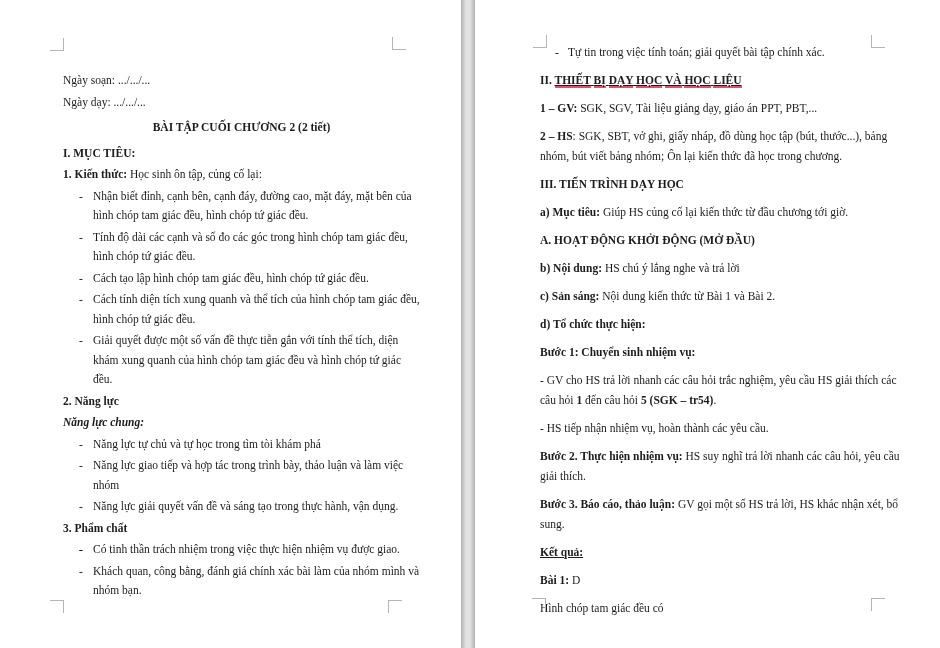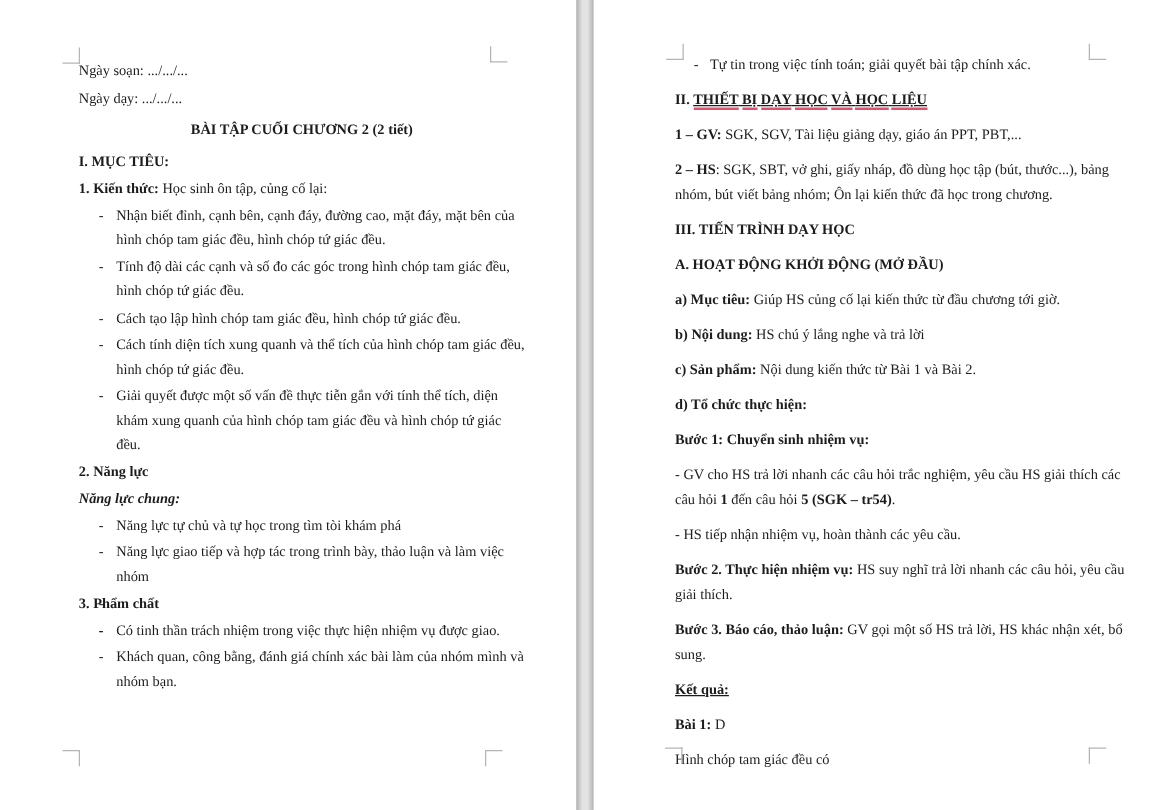--- a/index.html
+++ b/index.html
@@ -13,21 +13,21 @@
   .page{position:absolute;top:0;height:648px;background:var(--pagebg,#ffffff);}
   .page-left{left:0;width:461px;}
   .page-right{left:475px;width:465px;}
   .gap{
     position:absolute;top:0;left:461px;width:14px;height:648px;
     background:linear-gradient(to right,
       var(--gapedge,#b0b0b0) 0%, var(--gapcenter,#e3e3e3) 35%,
       var(--gapcenter,#e3e3e3) 65%, var(--gapedge,#b0b0b0) 100%);
   }
   .content{position:relative;font-size:11.5px;}
-  .content-left{padding:46px 41px 0 63px;line-height:19.5px;}
+  .content-left{padding:69px 41px 0 63px;line-height:19.5px;}
   .content-right{padding:34px 35px 0 65px;line-height:20px;}
   .content-left .para{margin:2px 0;}
   .content-right .para{margin:8px 0;}
   .para.tight{margin-top:0;}
   .para.title{text-align:center;font-weight:bold;margin-top:6px;margin-bottom:6px;}
   .b{font-weight:bold;}
   .i{font-style:italic;}
   .u{text-decoration:underline;}
   .spell{border-bottom:2px solid var(--spell,#e2506e);padding-bottom:0;}
   .bullet{position:relative;padding-left:30px;}
@@ -62,39 +62,39 @@
         <div class="para"><span class="b">1. Kiến thức:</span><span> Học sinh ôn tập, củng cố lại:</span></div>
         <div class="para bullet"><span class="dash">-</span><span>Nhận biết đỉnh, cạnh bên, cạnh đáy, đường cao, mặt đáy, mặt bên của hình chóp tam giác đều, hình chóp tứ giác đều.</span></div>
         <div class="para bullet"><span class="dash">-</span><span>Tính độ dài các cạnh và số đo các góc trong hình chóp tam giác đều, hình chóp tứ giác đều.</span></div>
         <div class="para bullet"><span class="dash">-</span><span>Cách tạo lập hình chóp tam giác đều, hình chóp tứ giác đều.</span></div>
         <div class="para bullet"><span class="dash">-</span><span>Cách tính diện tích xung quanh và thể tích của hình chóp tam giác đều, hình chóp tứ giác đều.</span></div>
         <div class="para bullet"><span class="dash">-</span><span>Giải quyết được một số vấn đề thực tiễn gắn với tính thể tích, diện khám xung quanh của hình chóp tam giác đều và hình chóp tứ giác đều.</span></div>
         <div class="para"><span class="b">2. Năng lực</span></div>
         <div class="para"><span class="b i">Năng lực chung:</span></div>
         <div class="para bullet"><span class="dash">-</span><span>Năng lực tự chủ và tự học trong tìm tòi khám phá</span></div>
         <div class="para bullet"><span class="dash">-</span><span>Năng lực giao tiếp và hợp tác trong trình bày, thảo luận và làm việc nhóm</span></div>
-        <div class="para bullet"><span class="dash">-</span></div>
+        <div class="para bullet"><span class="dash">-</span><span>Năng lực giải quyết vấn đề và sáng tạo trong thực hành, vận dụng.</span></div>
         <div class="para"><span class="b">3. Phẩm chất</span></div>
         <div class="para bullet"><span class="dash">-</span></div>
         <div class="para bullet"><span class="dash">-</span><span>Có tinh thần trách nhiệm trong việc thực hiện nhiệm vụ được giao.</span></div>
         <div class="para bullet"><span class="dash">-</span><span>Khách quan, công bằng, đánh giá chính xác bài làm của nhóm mình và nhóm bạn.</span></div>
       </div>
   </div>
   <div class="gap"></div>
   <div class="page page-right">
     <div class="content content-right">
         <div class="para bullet"><span class="dash">-</span><span>Tự tin trong việc tính toán; giải quyết bài tập chính xác.</span></div>
         <div class="para"><span class="b">II. </span><span class="b u"><span class="spell b">THIẾT</span> <span class="spell b">BỊ</span> <span class="spell b">DẠY</span> <span class="spell b">HỌC</span> <span class="spell b">VÀ</span> <span class="spell b">HỌC</span> <span class="spell b">LIỆU</span></span></div>
         <div class="para"><span class="b">1 – GV:</span><span>  SGK, SGV, Tài liệu giảng dạy, giáo án PPT, PBT,...</span></div>
         <div class="para"><span class="b">2 – HS</span><span>: SGK, SBT, vở ghi, giấy nháp, đồ dùng học tập (bút, thước...), bảng nhóm, bút viết bảng nhóm; Ôn lại kiến thức đã học trong chương.</span></div>
         <div class="para"><span class="b">III. TIẾN TRÌNH DẠY HỌC</span></div>
+        <div class="para"><span class="b">a) Mục tiêu:</span><span> Giúp HS củng cố lại kiến thức từ đầu chương tới giờ.</span></div>
         <div class="para"><span class="b">A. HOẠT ĐỘNG KHỞI ĐỘNG (MỞ ĐẦU)</span></div>
-        <div class="para"><span class="b">a) Mục tiêu:</span><span> Giúp HS củng cố lại kiến thức từ đầu chương tới giờ.</span></div>
         <div class="para"><span class="b">b) Nội dung:</span><span> HS chú ý lắng nghe và trả lời</span></div>
-        <div class="para"><span class="b">c) Sản phẩm:</span><span> Nội dung kiến thức từ Bài 1 và Bài 2.</span></div>
+        <div class="para"><span class="b">c) Sản sáng:</span><span> Nội dung kiến thức từ Bài 1 và Bài 2.</span></div>
         <div class="para"><span class="b">d) Tổ chức thực hiện:</span></div>
         <div class="para"><span class="b">Bước 1: Chuyển sinh nhiệm vụ:</span></div>
         <div class="para"><span>- GV cho HS trả lời nhanh các câu hỏi trắc nghiệm, yêu cầu HS giải thích các câu hỏi </span><span class="b">1</span><span> đến câu hỏi </span><span class="b">5 (SGK – tr54)</span><span>.</span></div>
         <div class="para"><span>- HS tiếp nhận nhiệm vụ, hoàn thành các yêu cầu.</span></div>
         <div class="para"><span class="b">Bước 2. Thực hiện nhiệm vụ:</span><span> HS suy nghĩ trả lời nhanh các câu hỏi, yêu cầu giải thích.</span></div>
         <div class="para tight"><span class="b">Bước 3. Báo cáo, thảo luận:</span><span> GV gọi một số HS trả lời, HS khác nhận xét, bổ sung.</span></div>
         <div class="para tight"><span class="b u">Kết quả:</span></div>
         <div class="para"><span class="b">Bài 1:</span><span> D</span></div>
         <div class="para"><span>Hình chóp tam giác đều có</span></div>
       </div>

